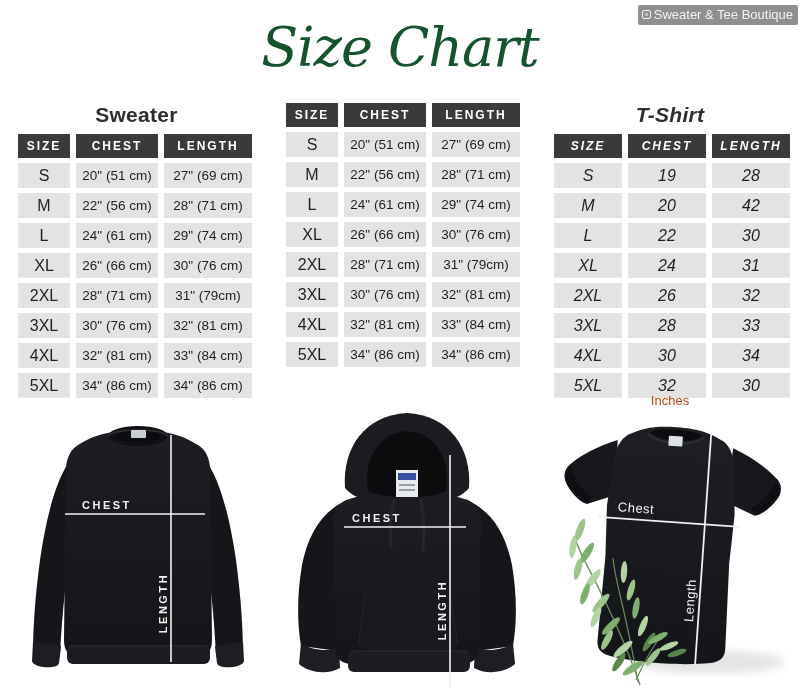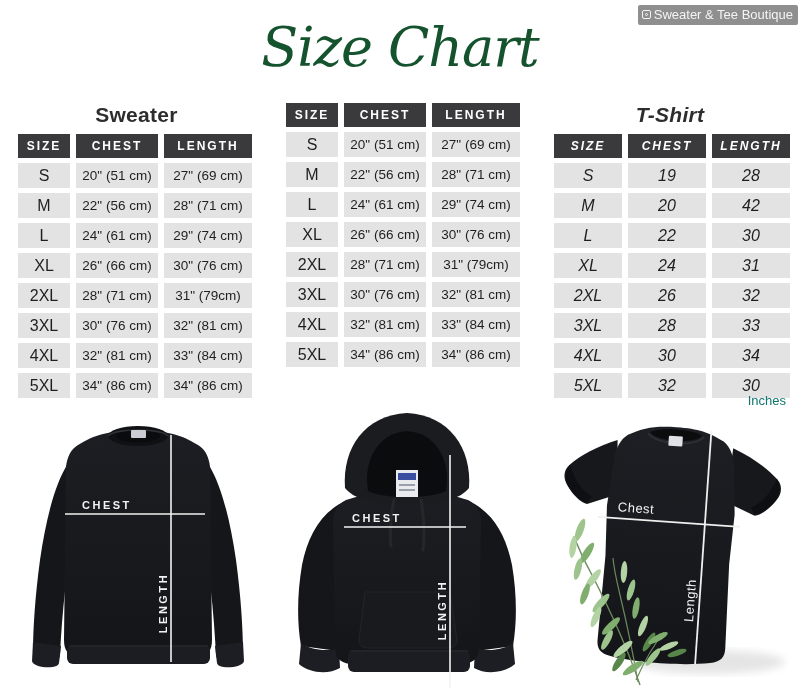--- a/index.html
+++ b/index.html
@@ -27,21 +27,21 @@
   .grid{display:grid;row-gap:5px;column-gap:6px;}
   .cols-a{grid-template-columns:52px 82px 88px;}
   .cols-b{grid-template-columns:68px 78px 78px;}
   .th{background:#3a3a3c;color:#ffffff;font-size:12px;font-weight:bold;letter-spacing:2px;
       height:24px;display:flex;align-items:center;justify-content:center;}
   .td{background:#e3e3e3;color:#1f1f1f;height:25px;display:flex;align-items:center;justify-content:center;
       font-size:13.5px;}
   .td.size-col{font-size:16px;}
   .tb-tshirt .td{font-size:16px;}
 
-  .units{position:absolute;top:393px;left:554px;width:232px;text-align:right;font-size:13px;color:#0f766e;}
+  .units{position:absolute;top:393px;left:554px;width:232px;text-align:center;font-size:13px;color:#c2410c;}
 
   
   .diagram{position:absolute;}
   .svg-sweater{left:5px;top:415px;}
   .svg-hoodie{left:280px;top:410px;}
   .svg-tshirt{left:540px;top:410px;}
   svg text{font-family:"Liberation Sans",sans-serif;}
   .measure-caps{fill:#f2f2f2;font-size:11px;font-weight:bold;letter-spacing:2.5px;}
   .measure-mixed{fill:#f0f0f0;font-size:13px;letter-spacing:.5px;}
 </style>

